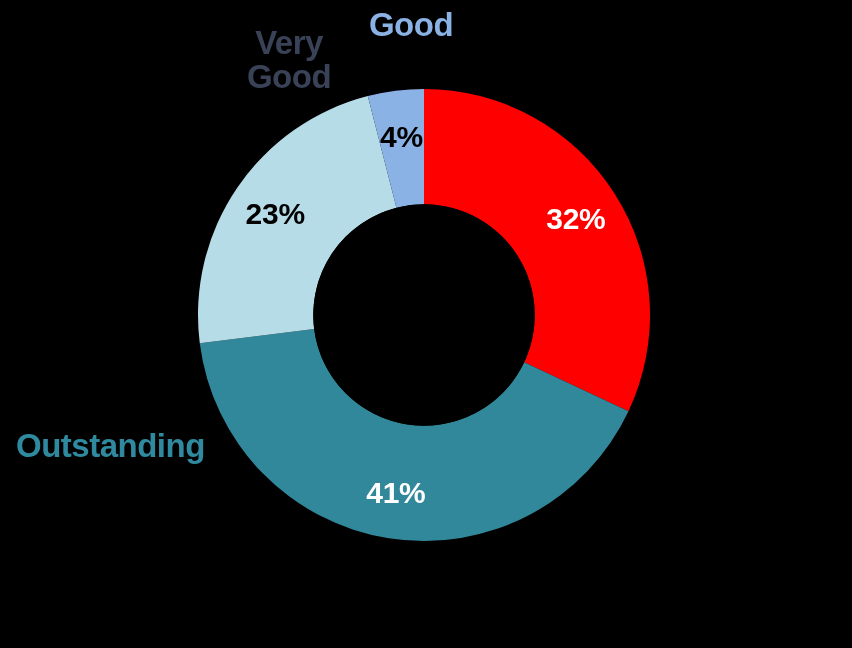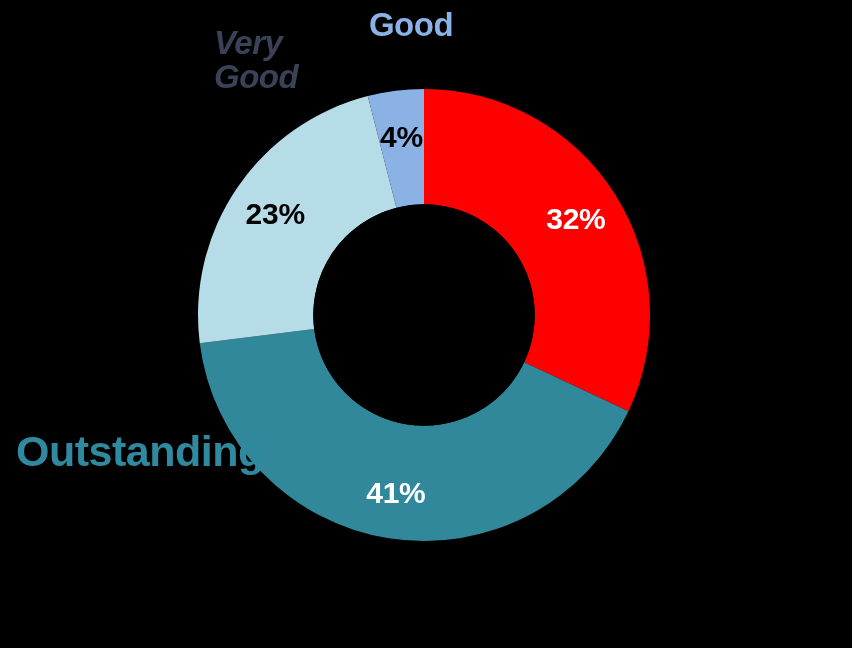--- a/index.html
+++ b/index.html
@@ -42,30 +42,29 @@
     right: 8px;
     top: 322px;
     width: 210px;
     font-size: 33px;
     text-align: center;
   }
   #label-outstanding {
     left: 16px;
     top: 429px;
     width: 230px;
-    font-size: 43px;
+    font-size: 33px;
     text-align: left;
   }
   #label-very-good {
     left: 214px;
     top: 26px;
     width: 150px;
     font-size: 33px;
-    text-align: left;
-    font-style: italic;
+    text-align: center;
   }
   #label-good {
     left: 336px;
     top: 8px;
     width: 150px;
     font-size: 33px;
     text-align: center;
   }
   .pct-text {
     font-family: "Liberation Sans", sans-serif;

